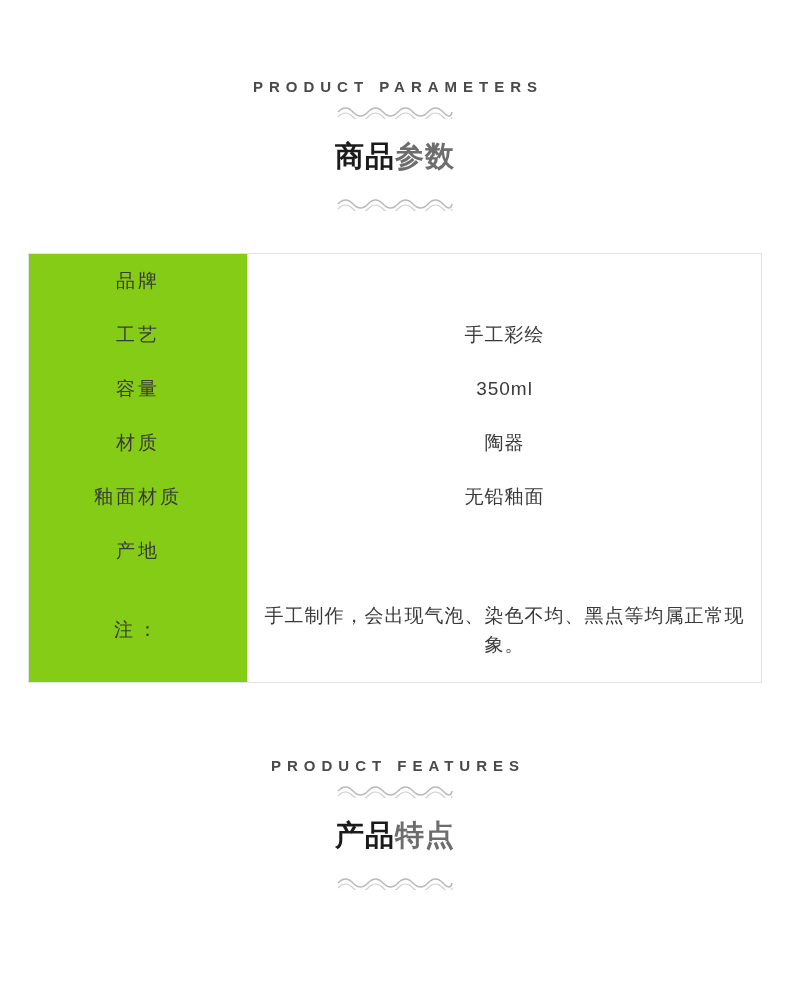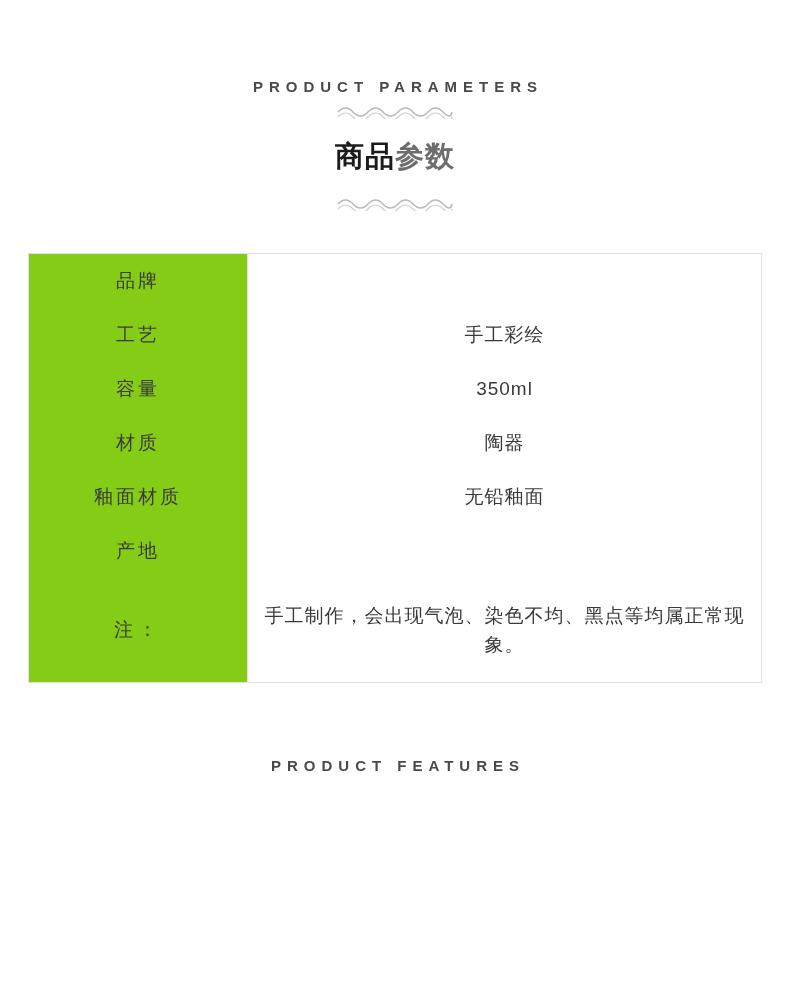--- a/index.html
+++ b/index.html
@@ -160,15 +160,28 @@
         <tr class="tall">
           <td class="label">注：</td>
           <td class="value">手工制作，会出现气泡、染色不均、黑点等均属正常现象。</td>
         </tr>
       </tbody>
     </table>
   </div>
 
   <div class="section-head" id="head-features">
     <div class="eyebrow">PRODUCT FEATURES</div>
+    <div class="title-row">
+      <svg class="wave" width="118" height="16" viewBox="0 0 118 16">
+        <path d="M2 9 Q 9.5 1 17 9 T 32 9 T 47 9 T 62 9 T 77 9 T 92 9 T 107 9 T 116 9" fill="none" stroke="#b9b9b9" stroke-width="1.6"></path>
+        <path d="M2 14 Q 9.5 6 17 14 T 32 14 T 47 14 T 62 14 T 77 14 T 92 14 T 107 14 T 116 14" fill="none" stroke="#cfcfcf" stroke-width="1.2"></path>
+      </svg>
+      <div class="cn-title">
+        <span>产品</span><span class="light">特点</span>
+      </div>
+      <svg class="wave" width="118" height="16" viewBox="0 0 118 16">
+        <path d="M2 9 Q 9.5 1 17 9 T 32 9 T 47 9 T 62 9 T 77 9 T 92 9 T 107 9 T 116 9" fill="none" stroke="#b9b9b9" stroke-width="1.6"></path>
+        <path d="M2 14 Q 9.5 6 17 14 T 32 14 T 47 14 T 62 14 T 77 14 T 92 14 T 107 14 T 116 14" fill="none" stroke="#cfcfcf" stroke-width="1.2"></path>
+      </svg>
+    </div>
   </div>
 
 </div>
 
 </body></html>

